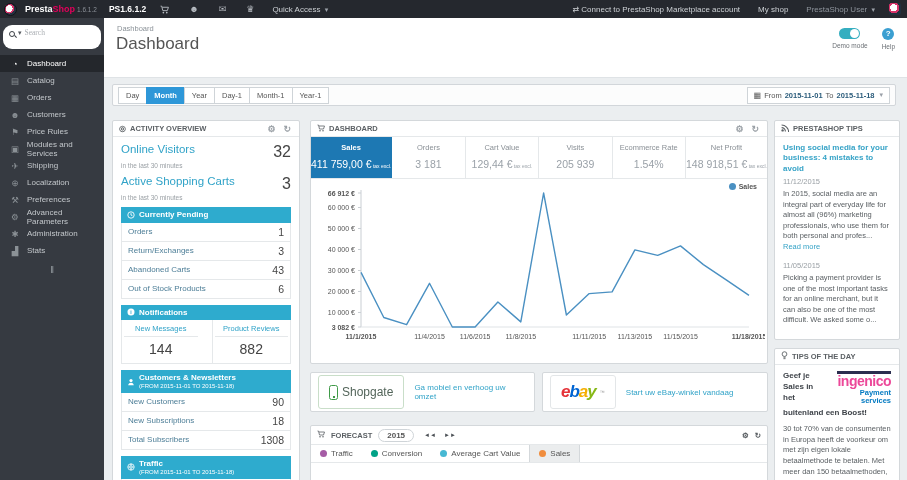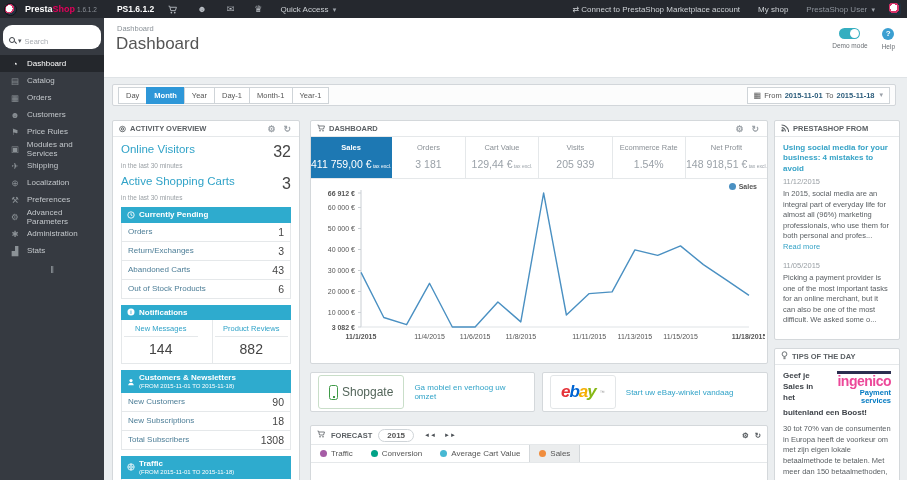--- a/index.html
+++ b/index.html
@@ -10,32 +10,32 @@
   
   .topbar { position:absolute; top:0; left:0; right:0; height:18px; background:#25282e; color:#c6cace;
             display:flex; align-items:center; font-size:8px; z-index:30; }
   .tb-left { display:flex; align-items:center; gap:8px; padding-left:4px; flex:1; }
   .tb-right { display:flex; align-items:center; gap:10px; padding-right:6px; }
   .logo-badge { width:13px; height:13px; border-radius:50%; display:inline-block;
      background:radial-gradient(circle at 38% 42%, #ffffff 0 36%, #d53368 37% 52%, #233240 53%); border:1px solid #11141a; }
   .brand b { color:#fff; font-size:9px; }
   .brand .pink { color:#e0005a; }
   .brand .ver { color:#8b9097; font-size:6.5px; margin-left:2px; }
-  .shopver { color:#fff; font-weight:bold; font-size:8.5px; margin-left:12px; }
+  .shopver { color:#fff; font-weight:bold; font-size:8.5px; margin-left:4px; }
   .tb-ico { color:#b9bec4; font-size:9px; padding:0 6px; cursor:pointer; }
   .tb-ico svg { vertical-align:middle; }
   .tb-link { color:#cdd1d5; padding:0 4px; cursor:pointer; white-space:nowrap; }
   .tb-user { color:#8d939b; }
   .caret { font-size:7px; color:#9aa0a8; margin-left:2px; }
   .avatar { width:12px; height:12px; border-radius:2px; display:inline-block;
      background:radial-gradient(circle at 40% 40%, #ffffff 0 35%, #d53368 36% 55%, #20303e 56%); }
 
   
   .sidebar { position:absolute; top:18px; left:0; width:104px; bottom:0; background:#363a41; z-index:20; }
-  .searchbox { margin:7px 3px 6px 3px; background:#fff; border-radius:9px; height:15px; display:flex; align-items:flex-start; padding:12px 6px; gap:3px; }
+  .searchbox { margin:7px 3px 6px 3px; background:#fff; border-radius:9px; height:15px; display:flex; align-items:flex-end; padding:12px 6px; gap:3px;font-family:Liberation Serif, serif; }
   .mag { position:relative; width:6px; height:6px; border:1.2px solid #3c4046; border-radius:50%; flex:none; }
   .mag::after { content:""; position:absolute; width:3px; height:1.2px; background:#3c4046; transform:rotate(45deg); right:-2.5px; bottom:-1px; }
   .searchbox .caret { color:#55595f; margin:0; }
   .searchbox input { border:none; outline:none; width:100%; font-size:7.5px; color:#444; font-family:inherit; background:transparent; }
   .searchbox input::placeholder { color:#a9adb2; }
   #side-menu { list-style:none; }
   .side-item { height:17px; display:flex; align-items:center; padding-left:10px; gap:7px; color:#c3c7cb; font-size:8px; cursor:pointer; }
   .side-item .s-ico { width:10px; text-align:center; color:#8b9196; font-size:8.5px; }
   .side-item.active { background:#24272c; color:#fff; }
   .side-item.active .s-ico { color:#fff; }
@@ -505,21 +505,21 @@
           </span>
         </div>
     </div>
 
     <div class="panel" id="news-panel">
       <div class="panel-head">
         <span class="ph-ico"><svg width="8" height="8" viewBox="0 0 8 8">
               <circle cx="1.6" cy="6.4" r="1.2" fill="#5b6064"></circle>
               <path d="M0.6 3.6a3.8 3.8 0 0 1 3.8 3.8M0.6 1a7 7 0 0 1 7 7" stroke="#5b6064" fill="none" stroke-width="1.1"></path>
             </svg></span>
-        <span>PRESTASHOP FROM</span>
+        <span>PRESTASHOP TIPS</span>
       </div>
       <div class="news-body">
           <div class="news-art">
             <div class="news-title">Using social media for your business: 4 mistakes to avoid</div>
             <div class="news-date">11/12/2015</div>
             <div class="news-excerpt">In 2015, social media are an integral part of everyday life for almost all (96%) marketing professionals, who use them for both personal and profes... <span class="news-more">Read more</span></div>
           </div>
           <div class="news-art">
             <div class="news-date">11/05/2015</div>
             <div class="news-excerpt">Picking a payment provider is one of the most important tasks for an online merchant, but it can also be one of the most difficult. We asked some o... </div>

